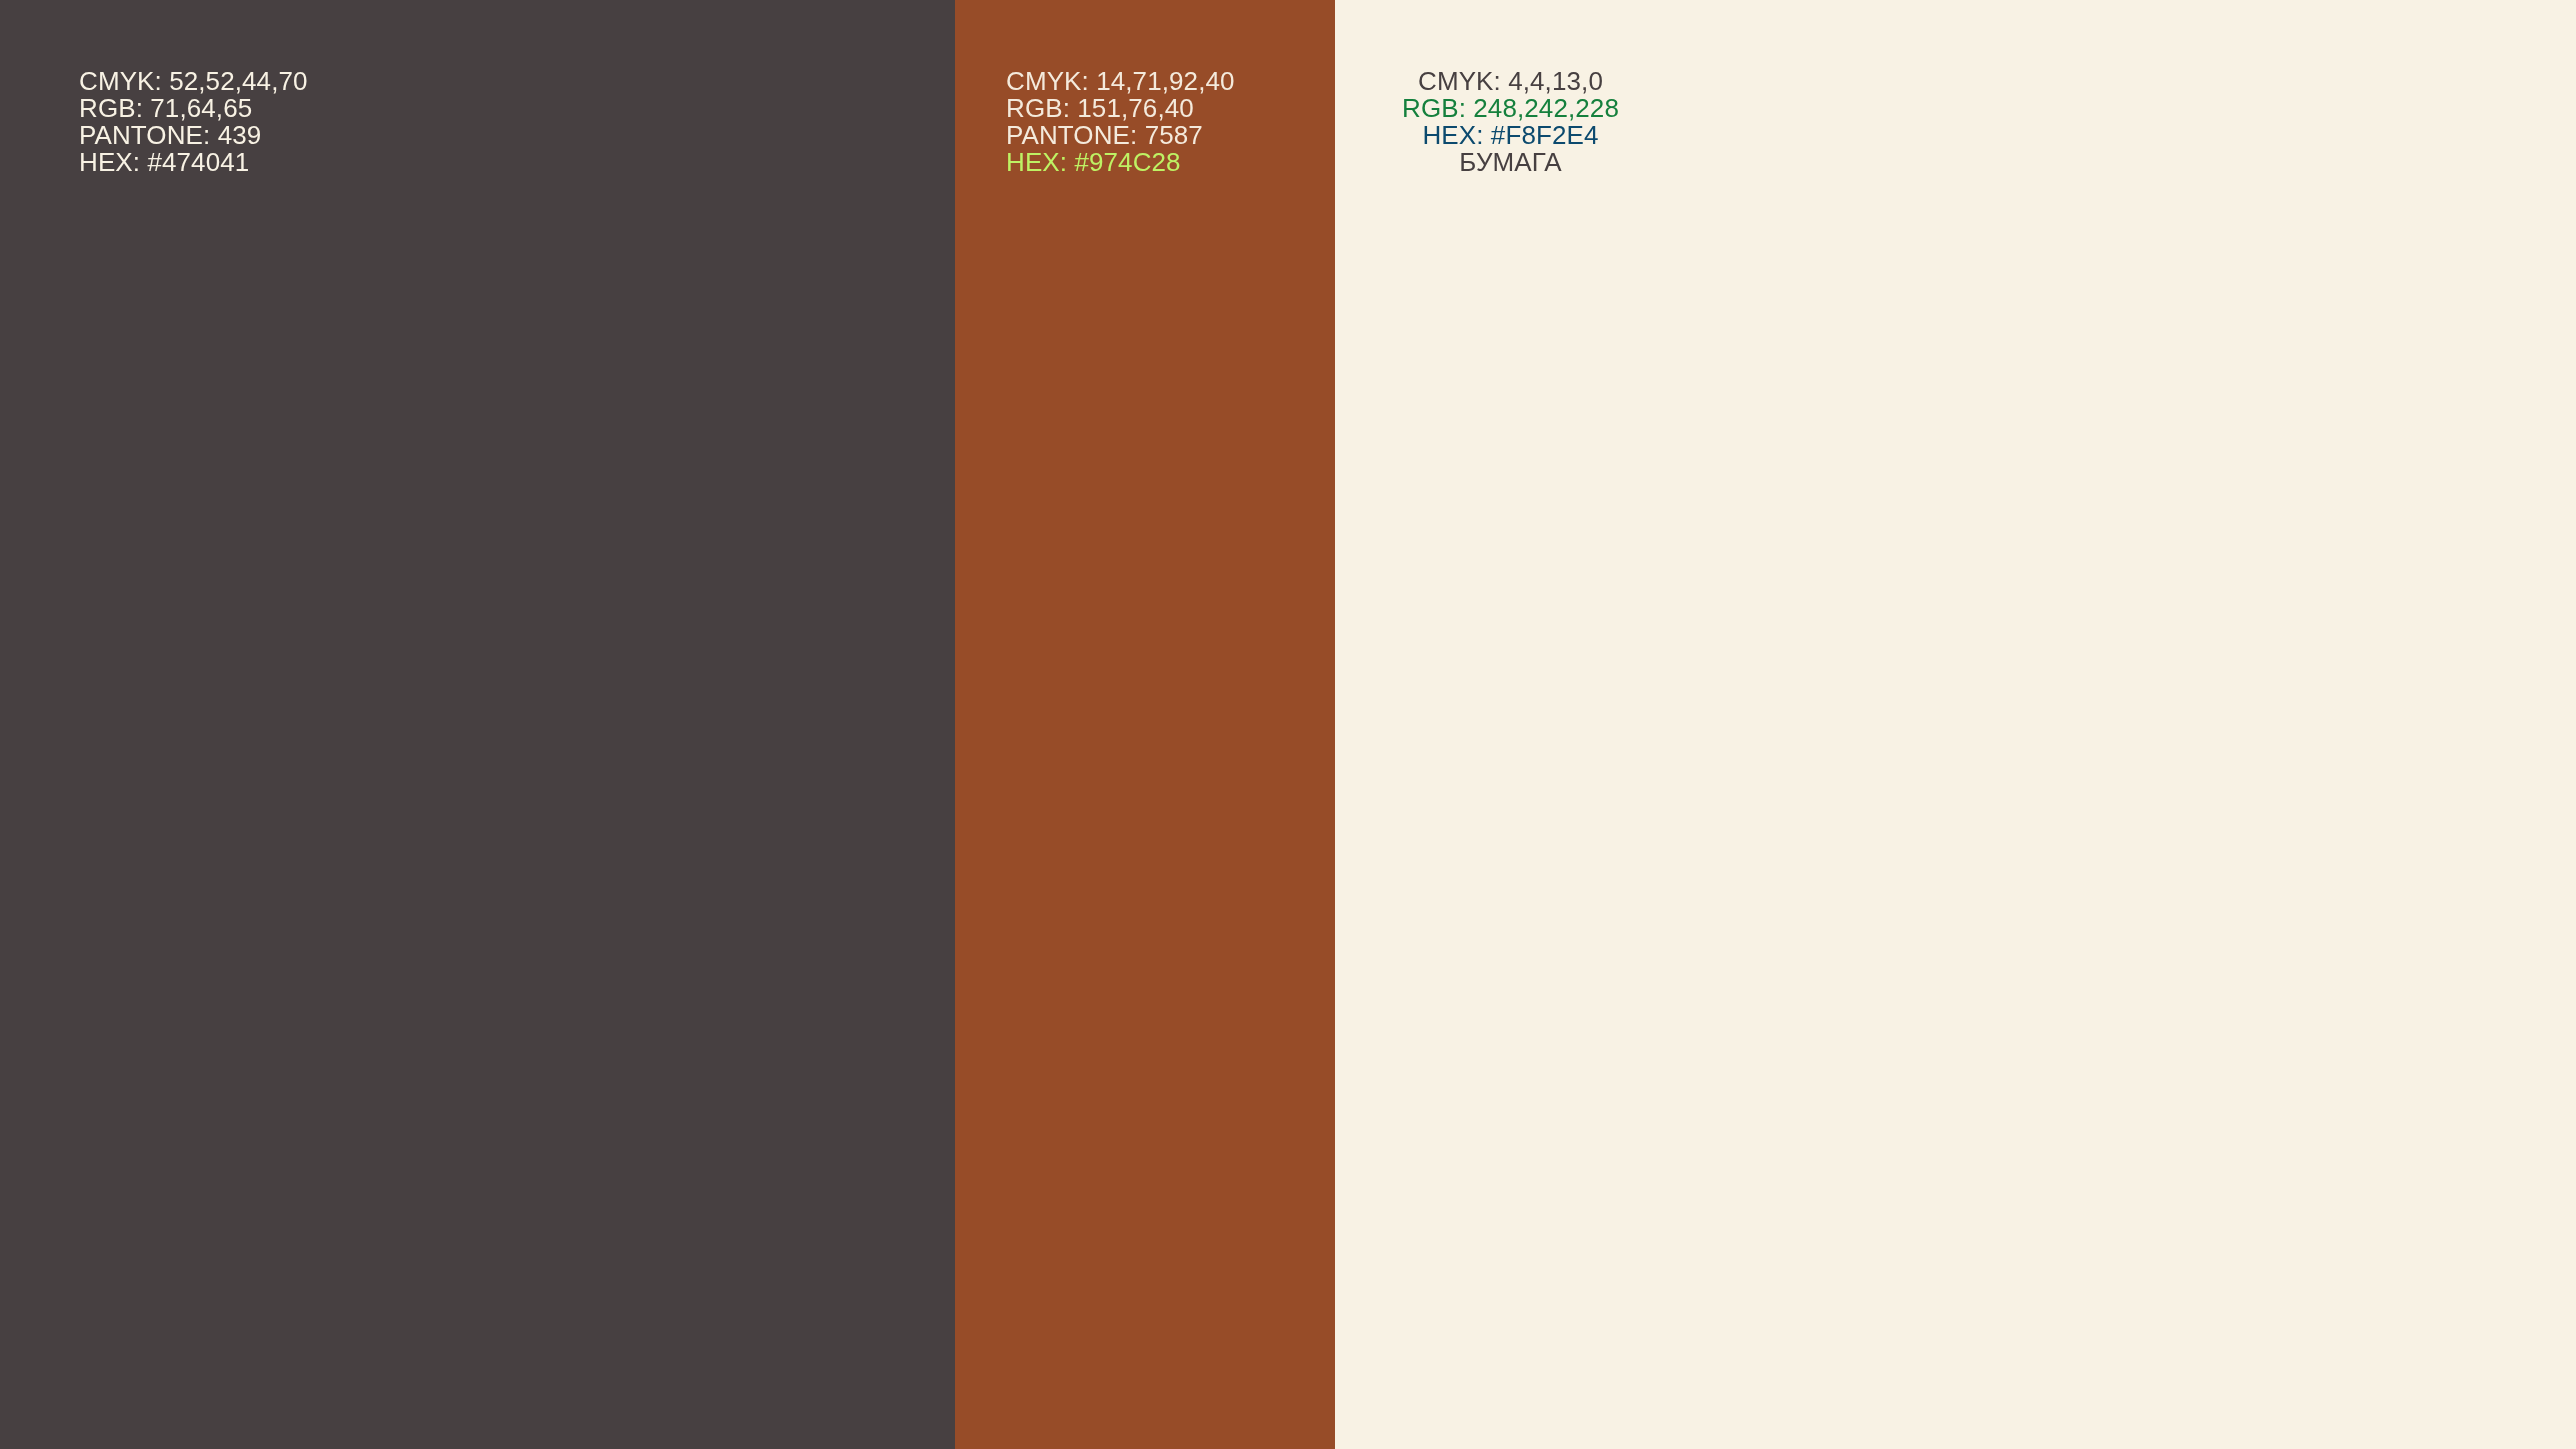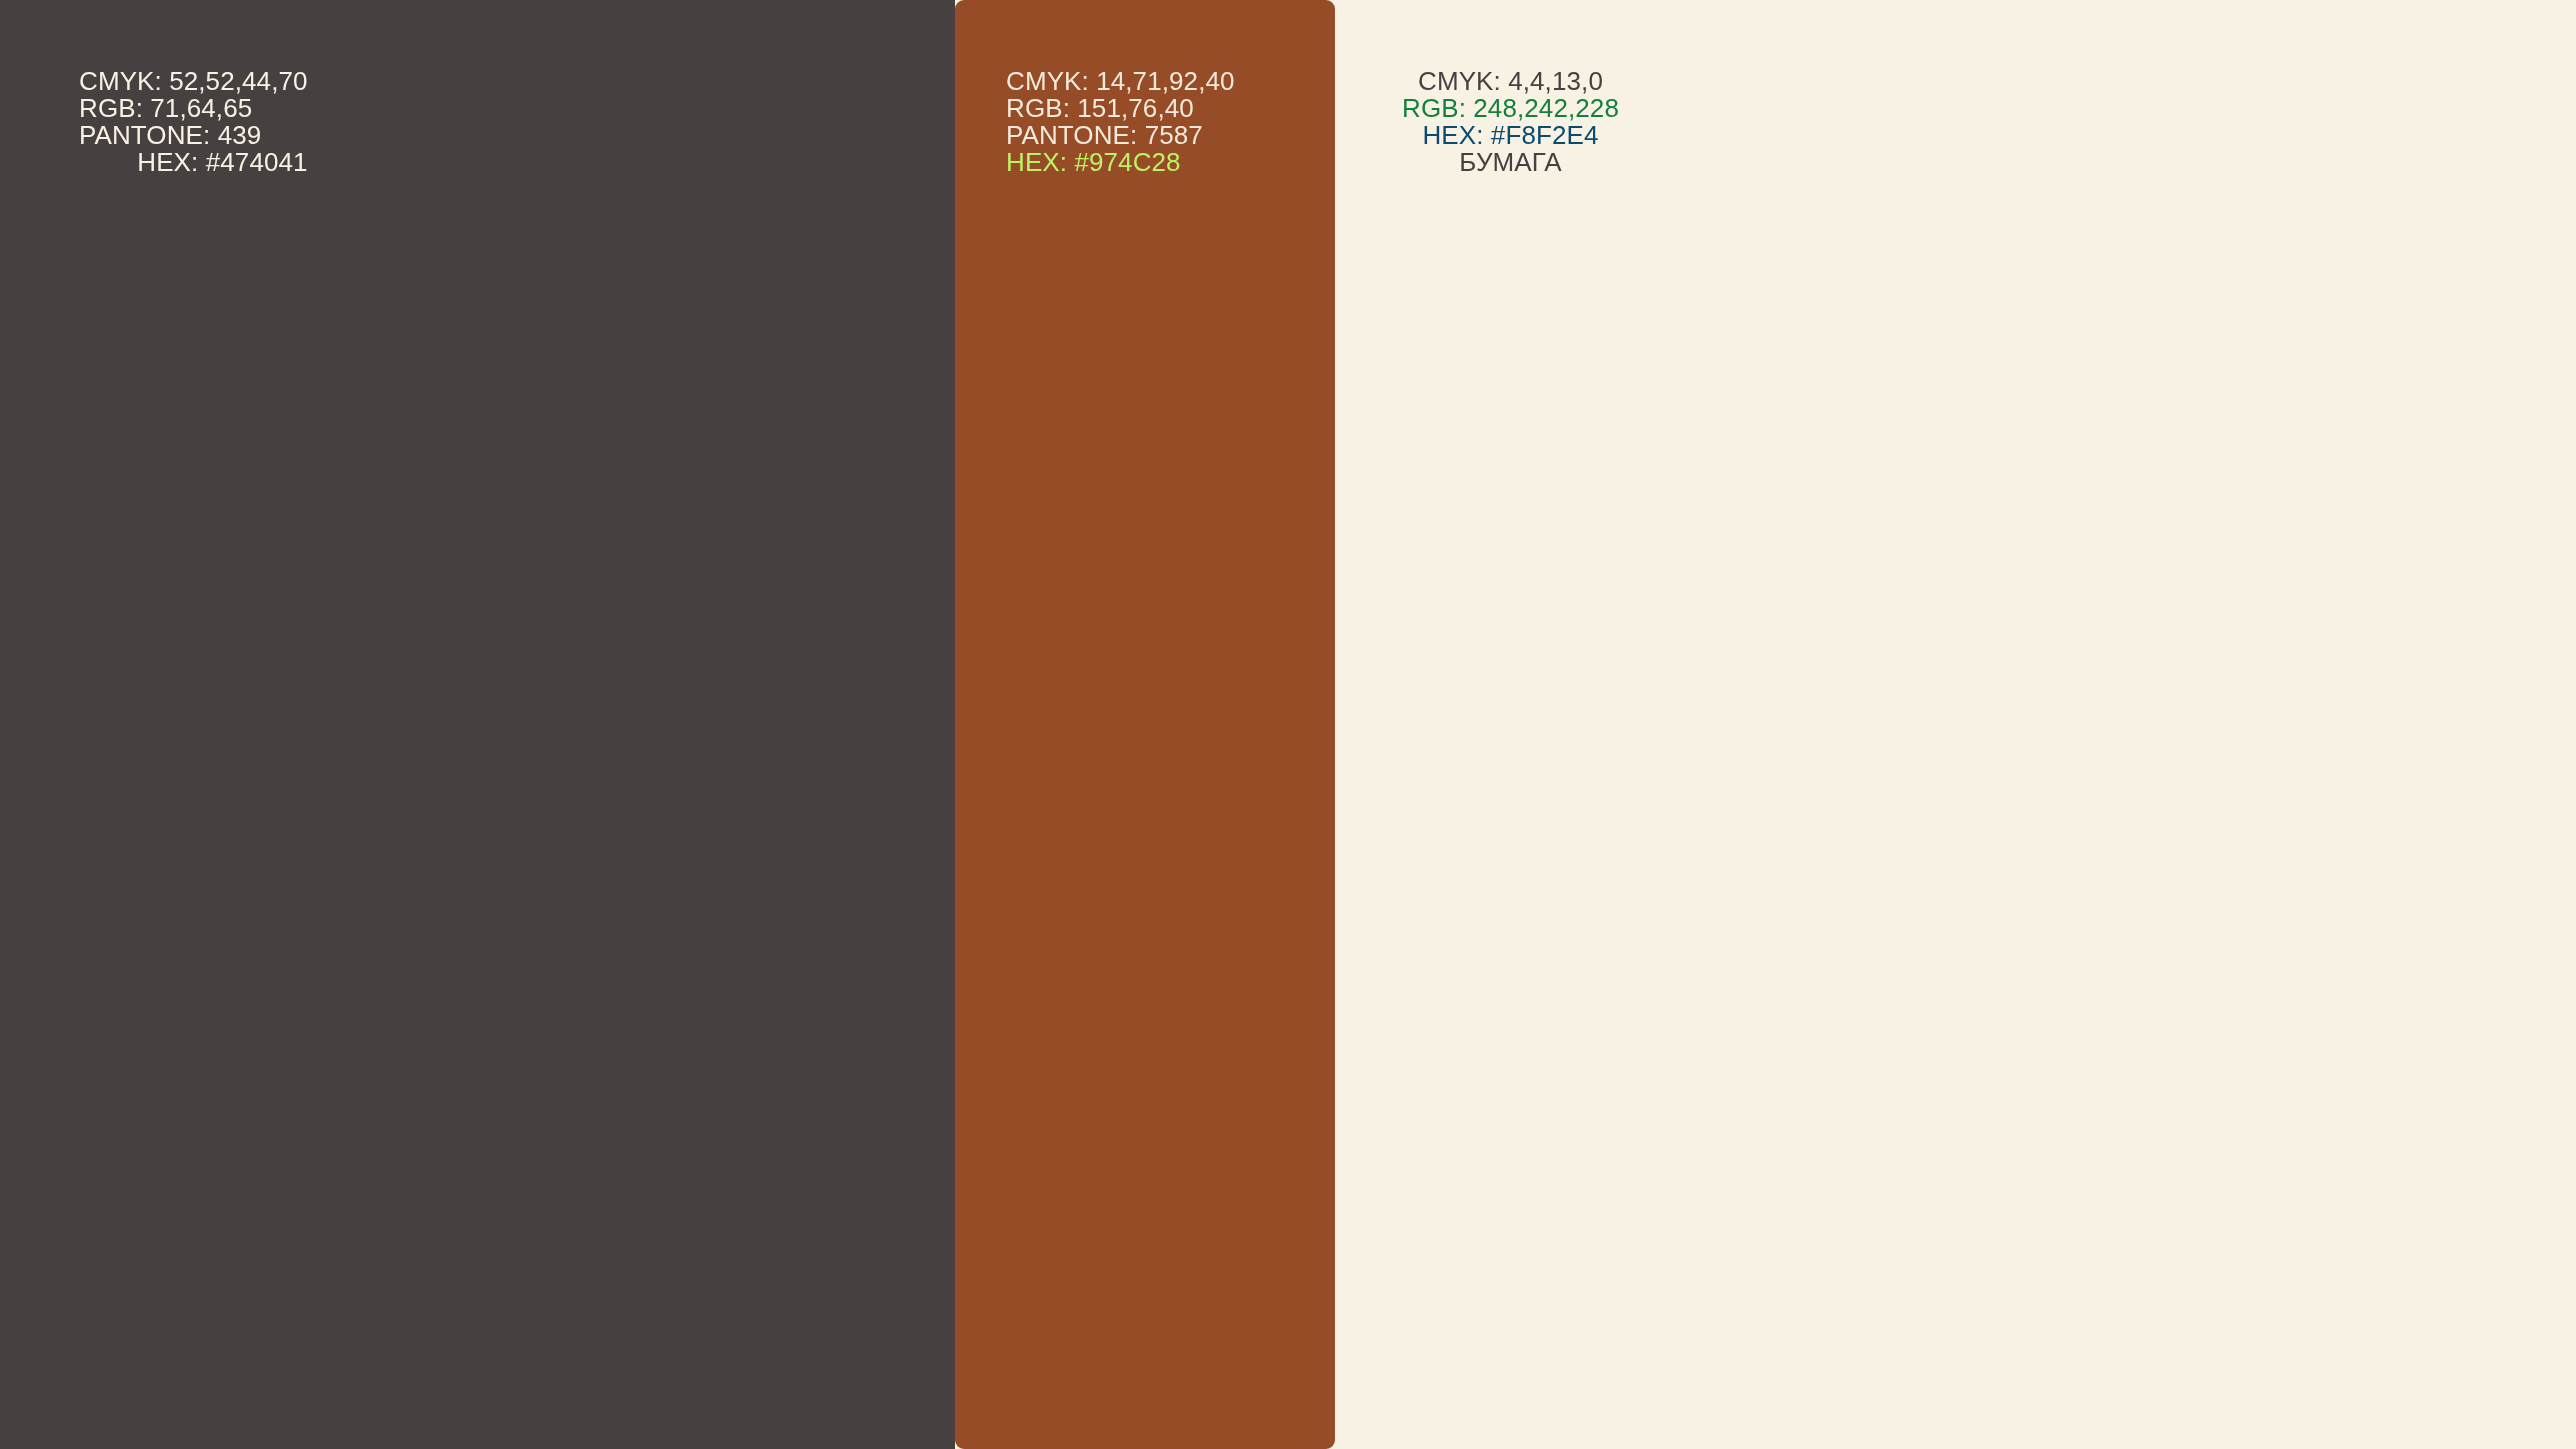--- a/index.html
+++ b/index.html
@@ -25,21 +25,21 @@
     align-items:stretch;
   }
 
   .swatch {
     position:relative;
     height:1449px;
     flex:0 0 auto;
   }
 
   .swatch-dark  { width:955px; }
-  .swatch-rust  { width:380px;border-radius:9px;  }
+  .swatch-rust  { width:380px;  }
   .swatch-paper { width:1241px; }
 
   .spec-block {
     position:absolute;
     left:79px;
     top:68px;
     display:flex;
     flex-direction:column;
     gap:0;
     white-space:nowrap;
@@ -63,21 +63,21 @@
 </head>
 <body style="background: rgb(248, 242, 228);">
 
 <main class="palette-board">
 
   <section class="swatch swatch-dark" style="background: rgb(71, 64, 65); width: 955px;">
     <div class="spec-block">
       <span class="spec-line on-dark" style="color: rgb(248, 242, 228);">CMYK: 52,52,44,70</span>
       <span class="spec-line on-dark" style="color: rgb(248, 242, 228);">RGB: 71,64,65</span>
       <span class="spec-line on-dark" style="color: rgb(248, 242, 228);">PANTONE: 439</span>
-      <span class="spec-line on-dark" style="color: rgb(248, 242, 228); text-align: right;">HEX: #474041</span>
+      <span class="spec-line on-dark" style="color: rgb(248, 242, 228);">HEX: #474041</span>
     </div>
   </section>
 
   <section class="swatch swatch-rust" style="background: rgb(151, 76, 40); width: 380px;">
     <div class="spec-block">
       <span class="spec-line on-rust" style="color: rgb(244, 234, 220);">CMYK: 14,71,92,40</span>
       <span class="spec-line on-rust" style="color: rgb(244, 234, 220);">RGB: 151,76,40</span>
       <span class="spec-line on-rust" style="color: rgb(244, 234, 220);">PANTONE: 7587</span>
       <span class="spec-line on-rust" style="color: #bef264;">HEX: #974C28</span>
     </div>

